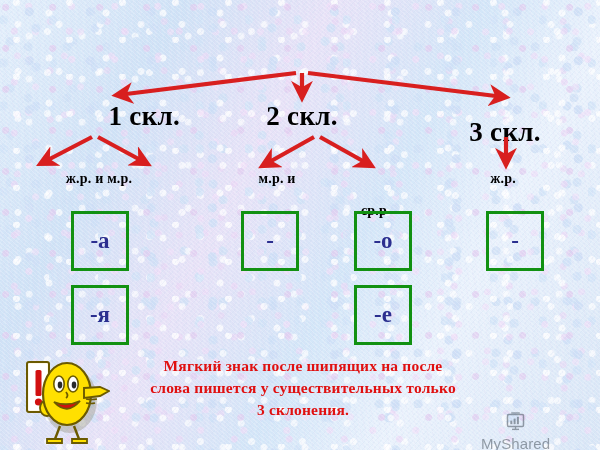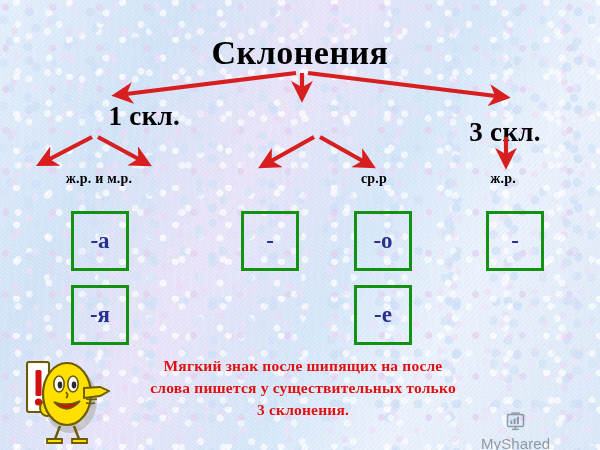--- a/index.html
+++ b/index.html
@@ -120,36 +120,36 @@
 
   svg { display: block; }
 </style>
 </head>
 <body>
 
 <div id="slide">
 
   <div class="noise-layer"></div>
 
-  <div class="abs title">Склонения</div>
 
   <svg class="abs" style="left:0; top:70px; width:600px; height:42px;" viewBox="0 0 600 42">
     <defs>
       <marker id="ah" markerWidth="5.2" markerHeight="5.2" refX="3.6" refY="2.6" orient="auto">
         <path d="M0,0 L5.2,2.6 L0,5.2 L1.5,2.6 Z" fill="#d81f1f"></path>
       </marker>
     </defs>
     <g stroke="#d81f1f" stroke-width="4.2" fill="none" marker-end="url(#ah)">
       <path d="M296,3 L118,25"></path>
       <path d="M302,3 L302,26"></path>
       <path d="M308,3 L504,27"></path>
     </g>
   </svg>
 
   <div class="abs lvl1" style="left:10px; width:170px;text-align:right;">1 скл.</div>
+  <div class="abs lvl1" style="left:222px; width:160px;">2 скл.</div>
   <div class="abs lvl1" style="left:425px; width:160px;margin-top:16px;">3 скл.</div>
 
   <svg class="abs" style="left:20px; top:133px; width:180px; height:40px;" viewBox="0 0 180 40">
     <g stroke="#d81f1f" stroke-width="4.2" fill="none" marker-end="url(#ah)">
       <path d="M72,4 L22,30"></path>
       <path d="M78,4 L126,30"></path>
     </g>
   </svg>
 
   <svg class="abs" style="left:248px; top:133px; width:170px; height:40px;" viewBox="0 0 170 40">
@@ -159,21 +159,22 @@
     </g>
   </svg>
 
   <svg class="abs" style="left:478px; top:133px; width:60px; height:40px;" viewBox="0 0 60 40">
     <g stroke="#d81f1f" stroke-width="4.2" fill="none" marker-end="url(#ah)">
       <path d="M28,4 L28,30"></path>
     </g>
   </svg>
 
   <div class="abs lvl2" style="left:4px; width:190px;">ж.р. и  м.р.</div>
-  <div class="abs lvl2" style="left:334px; width:80px;">ср.р</div>
+  <div class="abs lvl2" style="left:222px; width:110px;">м.р. и</div>
+  <div class="abs lvl2" style="left:334px; width:80px;margin-top:32px;">ср.р</div>
   <div class="abs lvl2" style="left:448px; width:110px;">ж.р.</div>
 
   <div class="abs ebox" style="left:71px; top:211px; width:52px; height:54px;">
     <span>-а</span>
   </div>
   <div class="abs ebox" style="left:71px; top:285px; width:52px; height:54px;">
     <span>-я</span>
   </div>
 
   <div class="abs ebox" style="left:241px; top:211px; width:52px; height:54px;">

